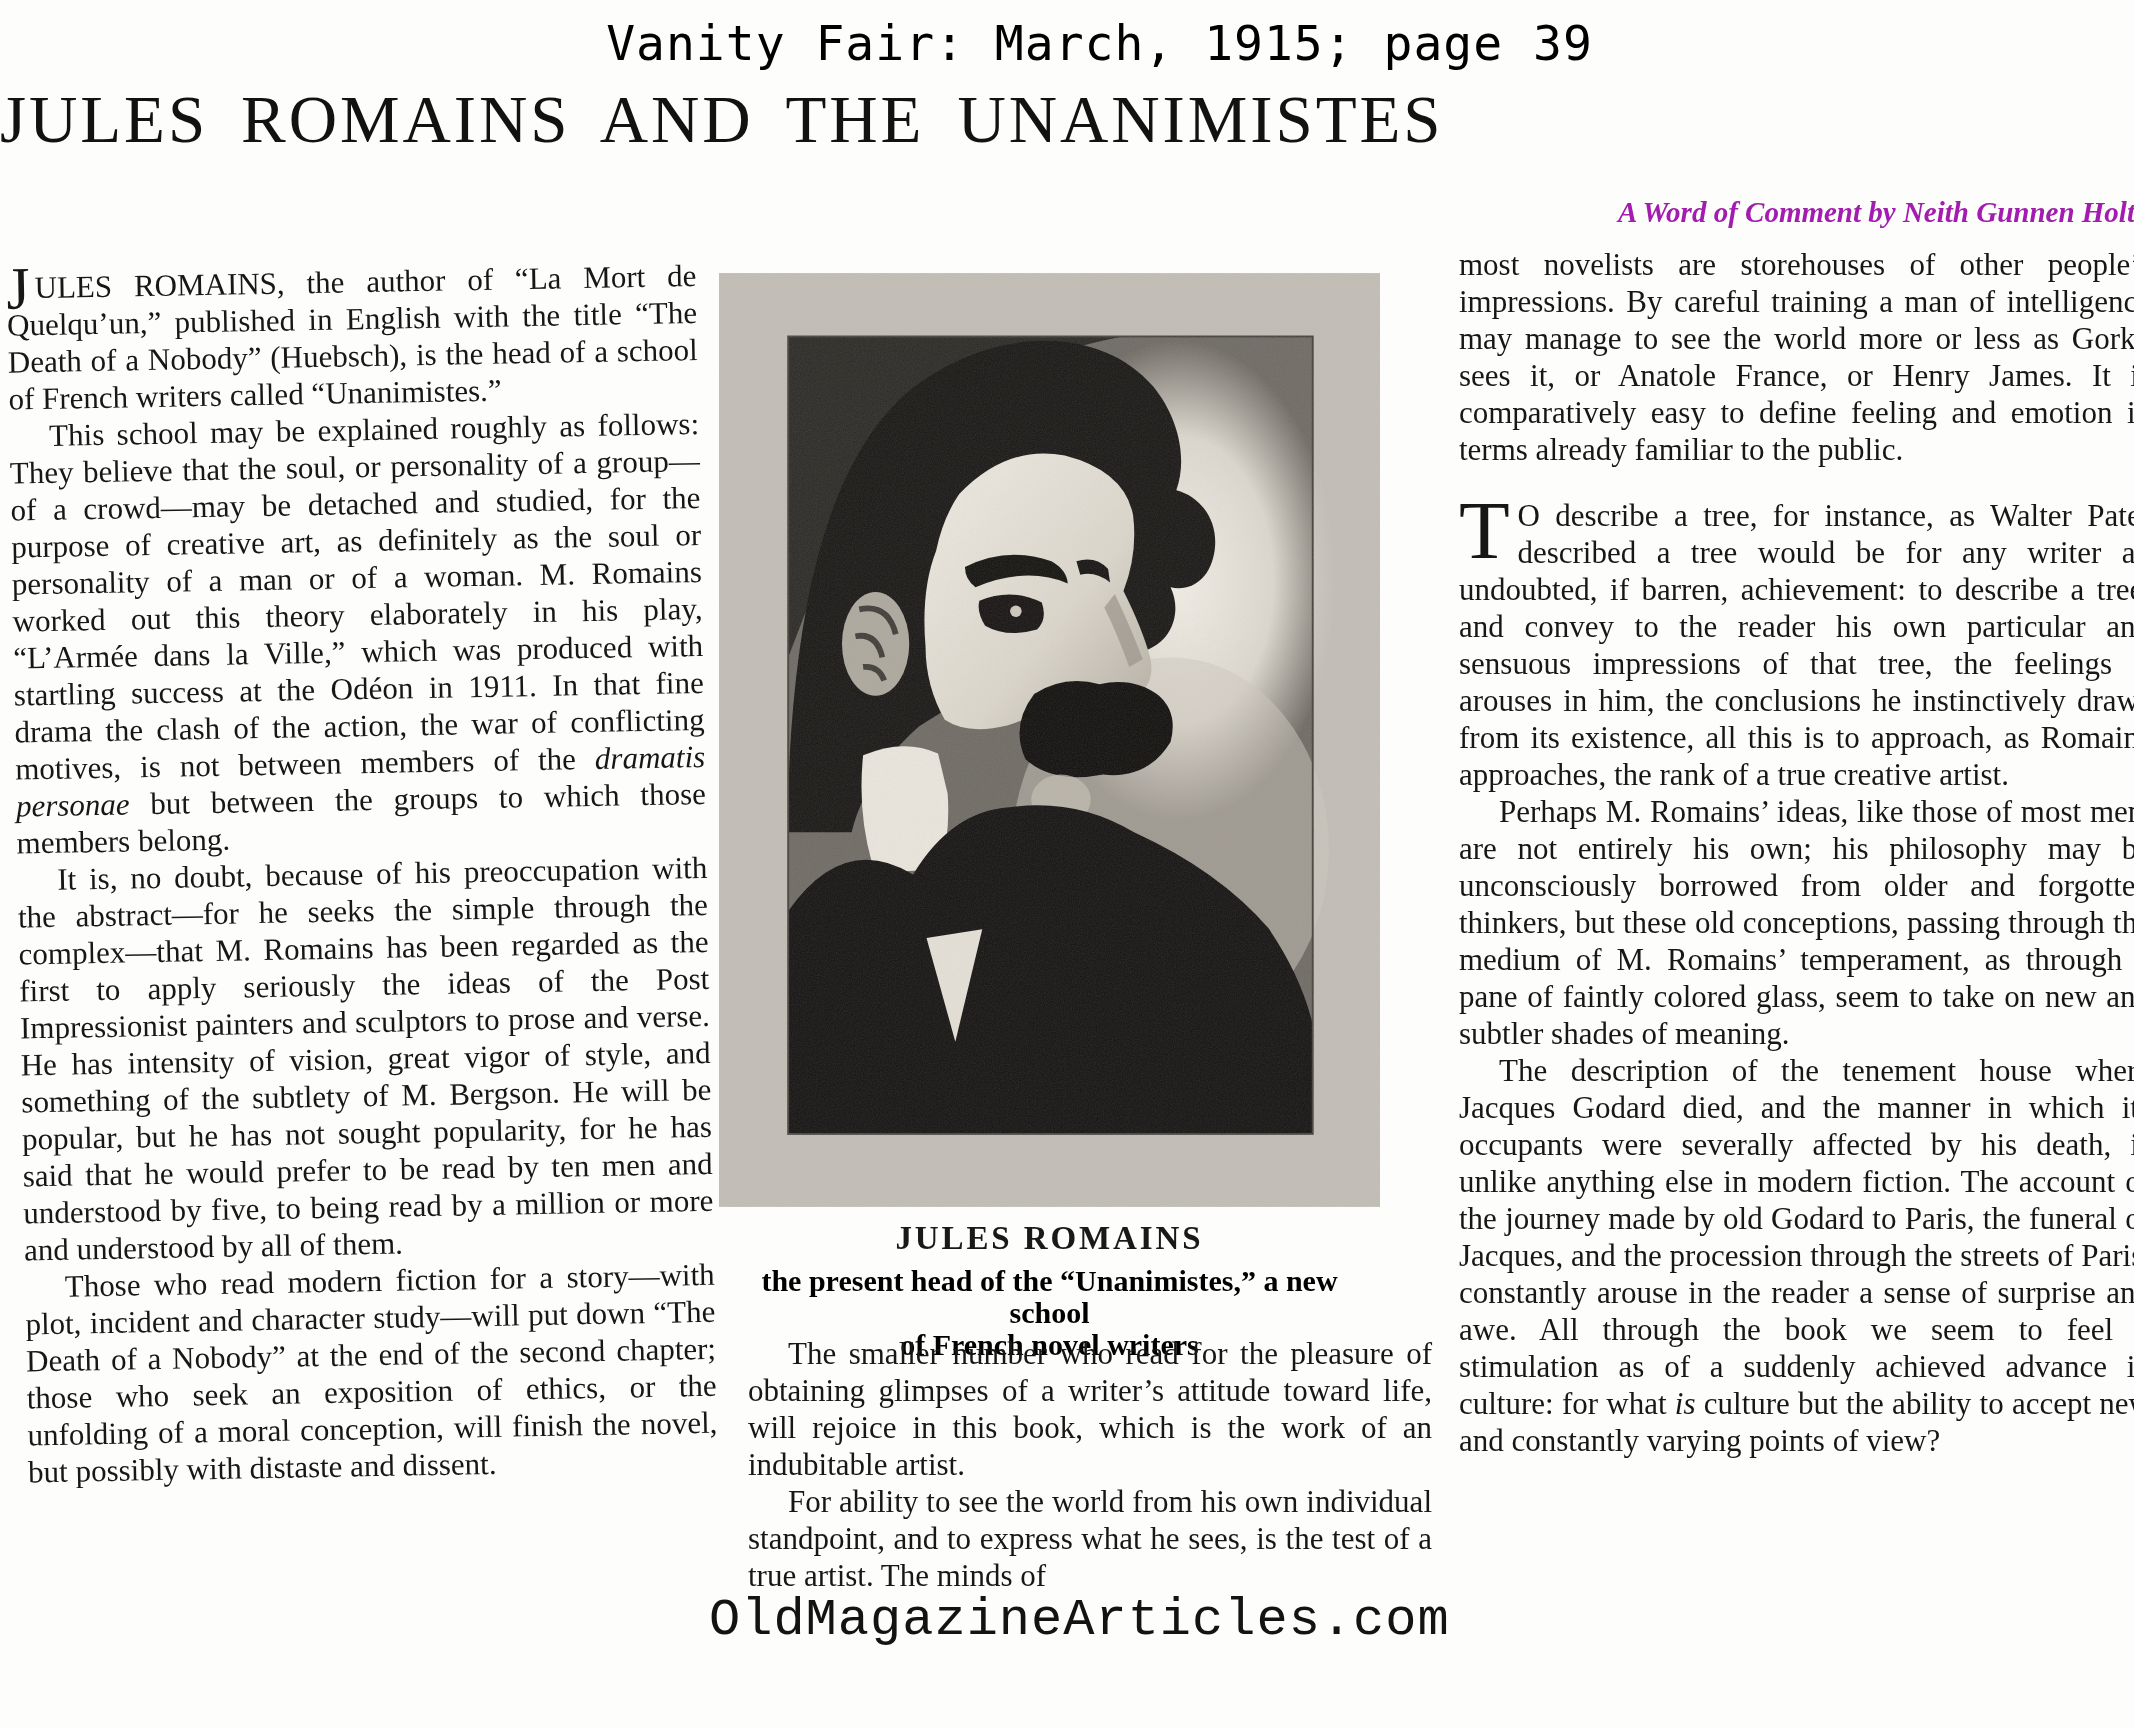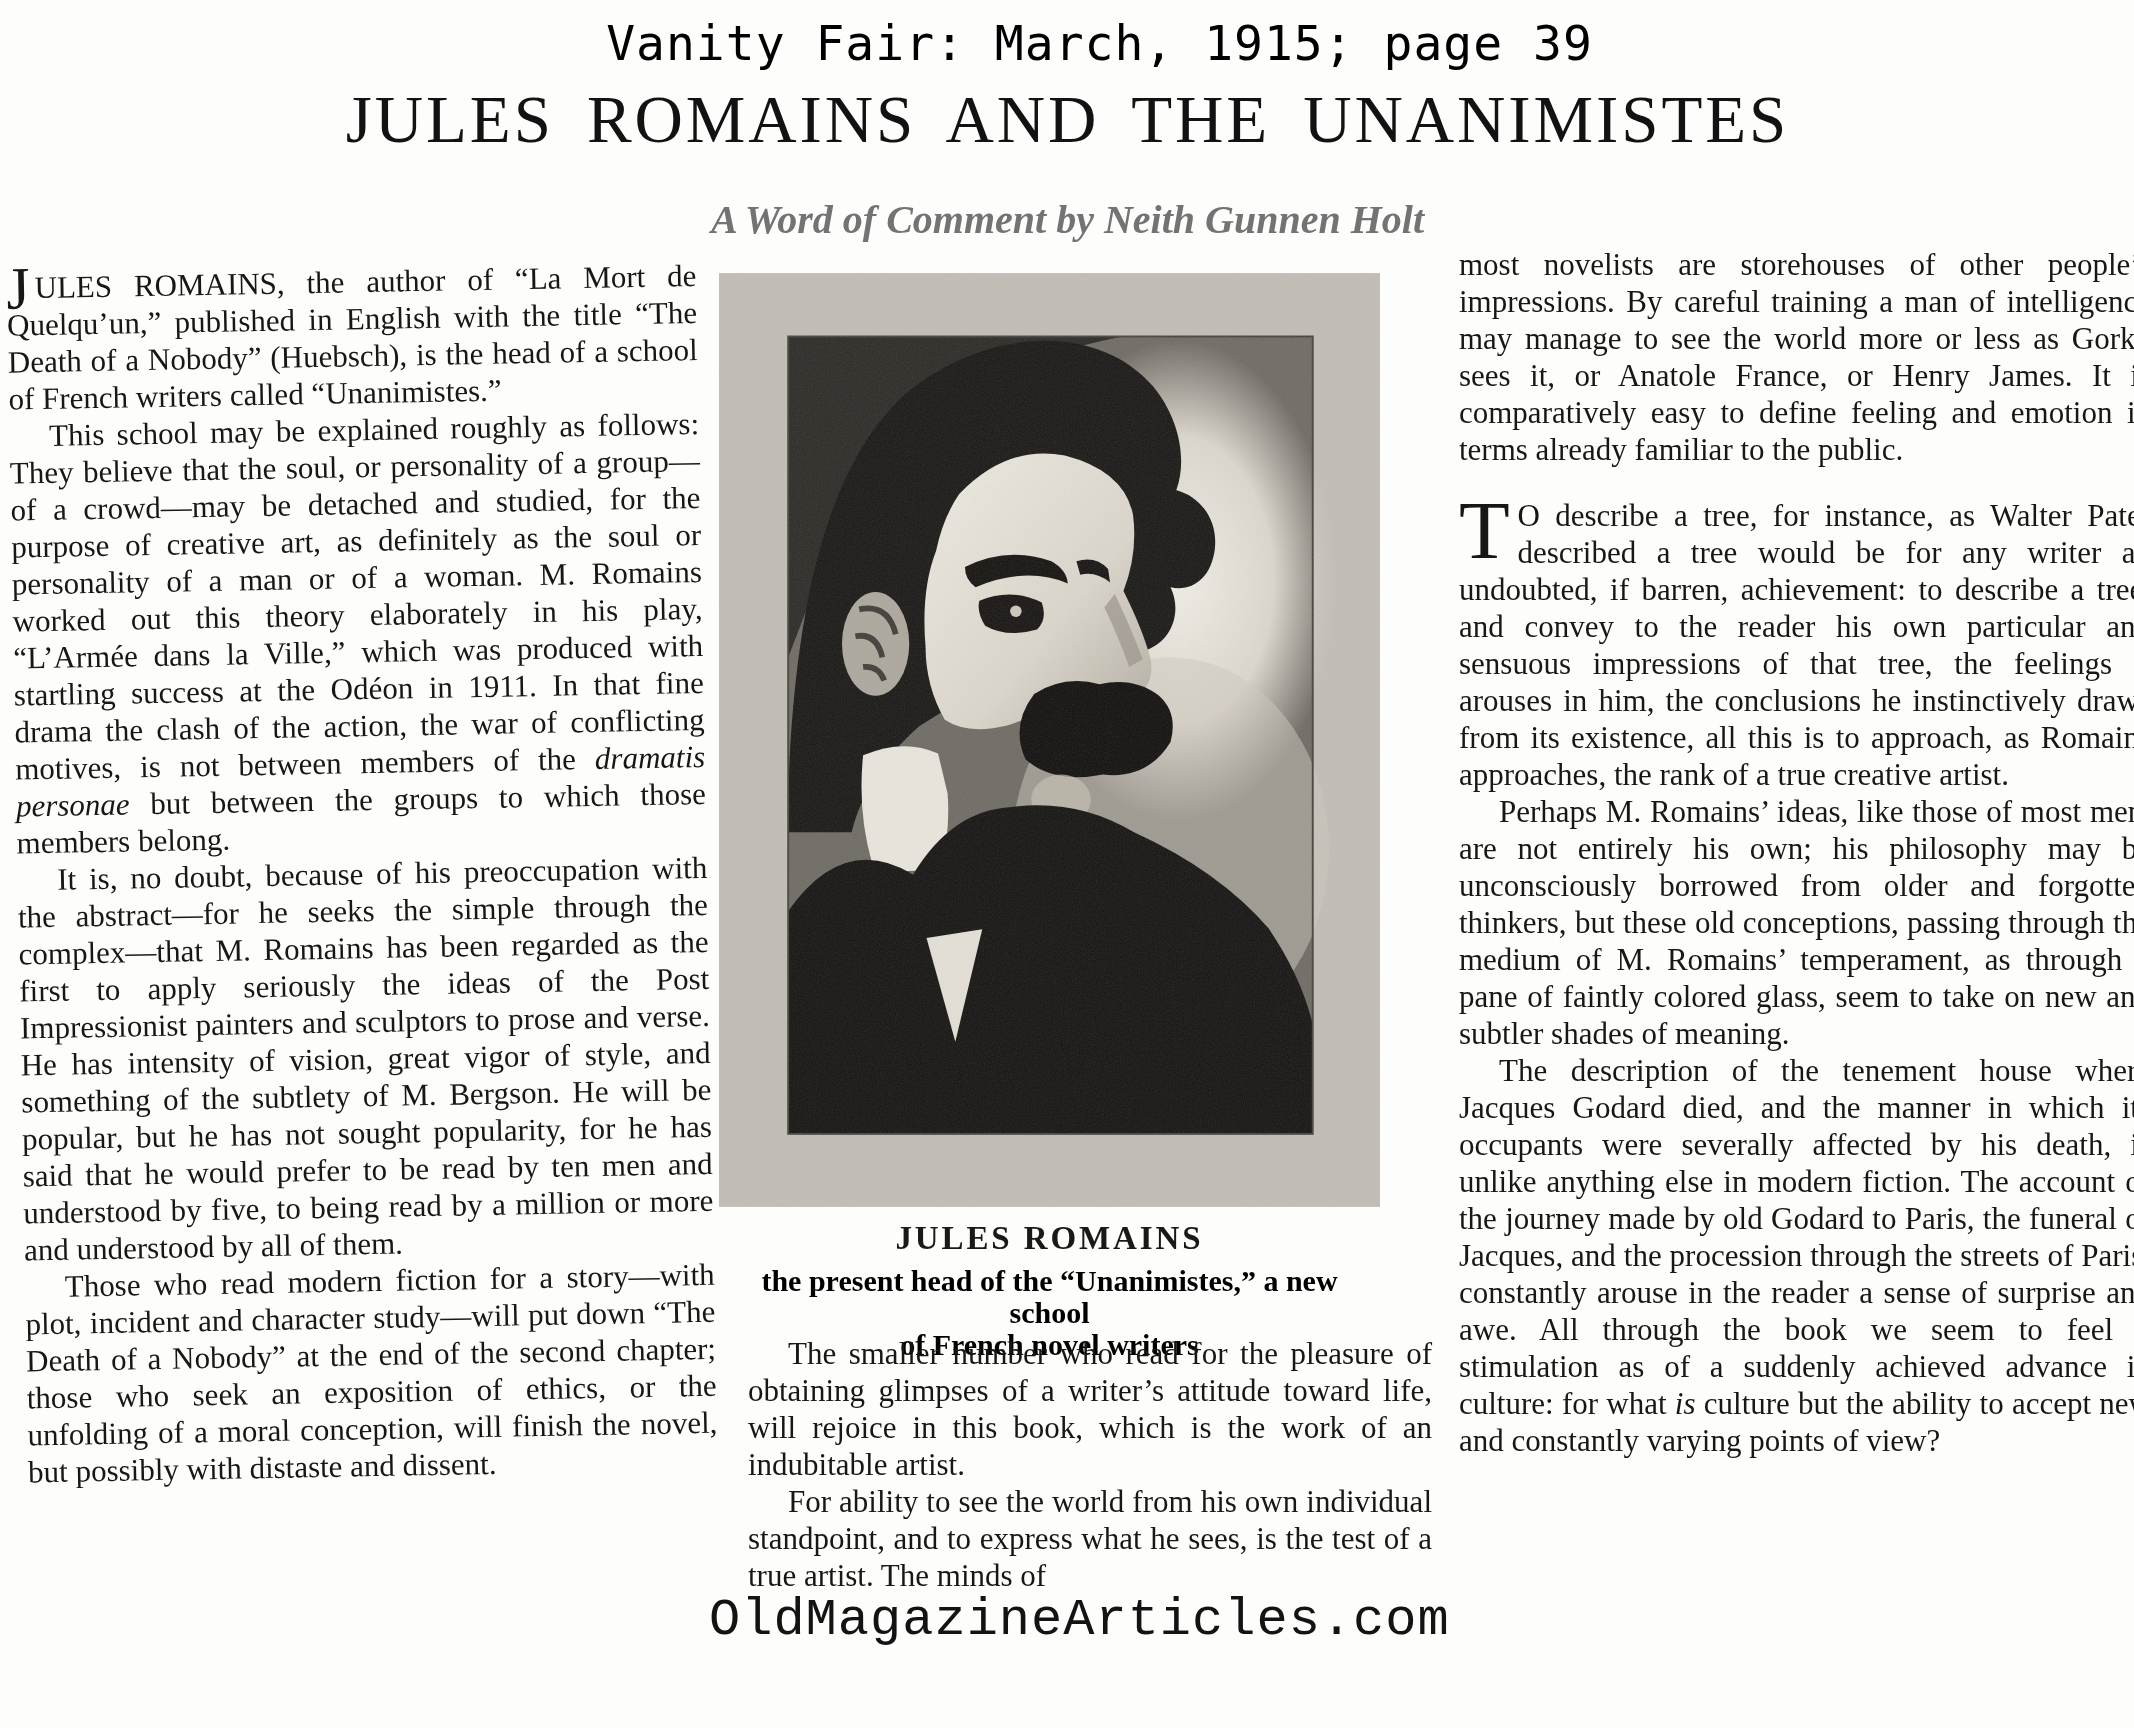--- a/index.html
+++ b/index.html
@@ -9,28 +9,27 @@
     font-family:"Liberation Serif", serif; color:#151413;
   }
   .masthead {
     position:absolute; top:15.4px; left:0; width:100%;
     text-align:center;
     font-family:"DejaVu Sans Mono", monospace;
     font-size:48px; letter-spacing:1px; color:#000000;margin-left:32px;
   }
   .title {
     position:absolute; top:81px; left:0; width:100%;
-    text-align:center;
     font-size:67px; letter-spacing:2.9px; word-spacing:13.4px;
     color:#121212; white-space:nowrap;
   }
   .byline {
     position:absolute; top:196px; left:0; width:100%;
-    text-align:center;
-    font-style:italic; font-weight:bold; font-size:40px; color:#737373;
+    text-align:right;
+    font-style:italic; font-weight:bold; font-size:29px; color:#a21caf;
   }
   .col { position:absolute; }
   .col p { margin:0; font-size:31px; line-height:37px; text-align:justify; color:#181715; }
   .col p.ind { text-indent:40px; }
   .col p.gap { margin-top:29px; }
   .col-left  { left:5.8px;    top:257px; width:690px; transform:rotate(-1.05deg); transform-origin:top right; }
   .col-right { left:1435px; top:246px; width:692px;margin-left:24px; }
   .dc-j {
     float:left; font-size:60px; line-height:35px;
     padding:1.9px 4.8px 0 0; margin-bottom:-17.3px;

